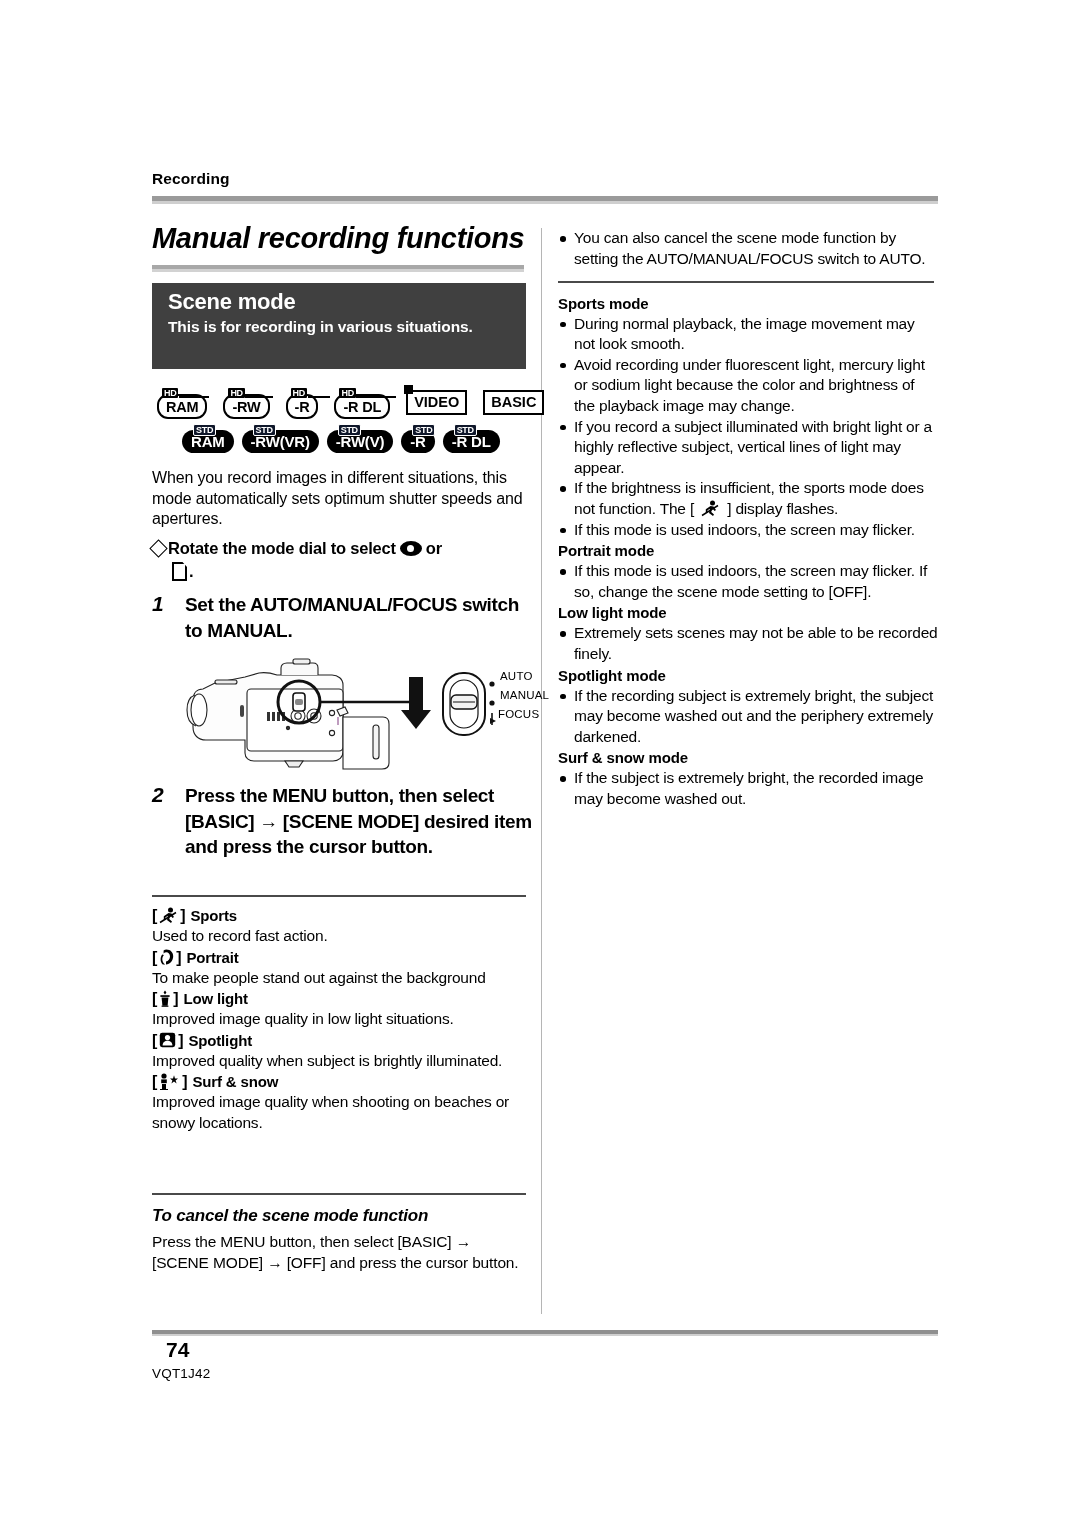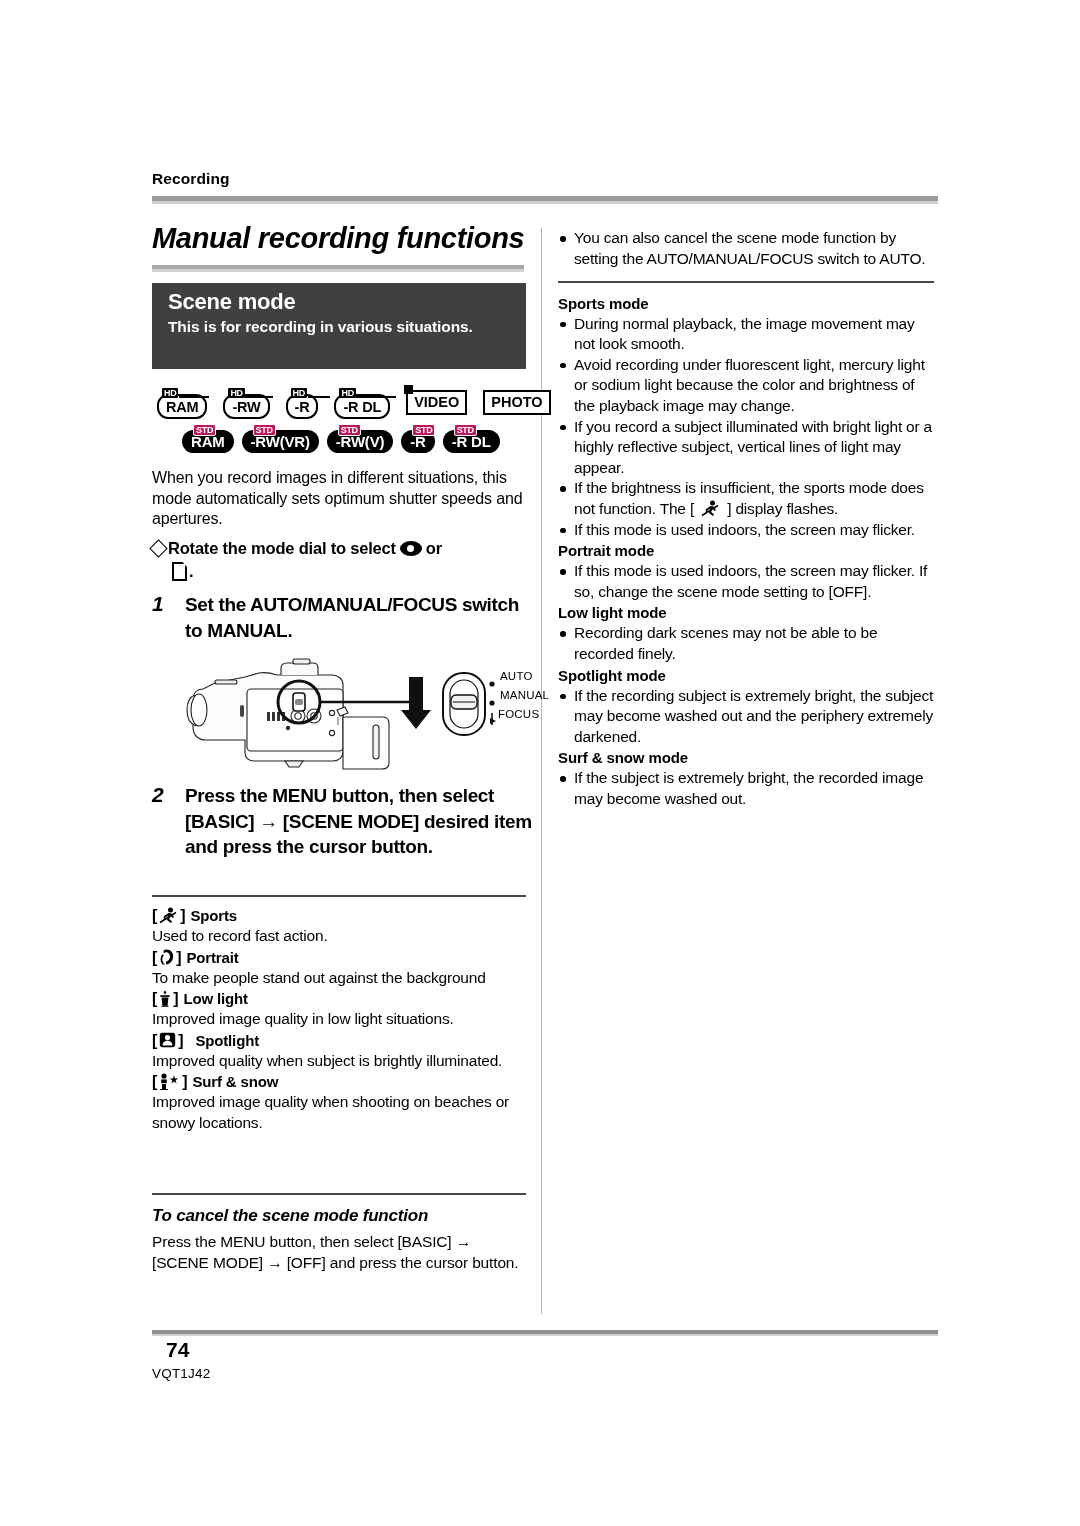--- a/index.html
+++ b/index.html
@@ -66,21 +66,21 @@
     white-space:nowrap;
   }
   .hdbadge .tagline {
     position:absolute; left:22px; top:7.5px; height:2.2px; background:#000;
   }
 
   .stdbadge { position:relative; padding-top:9px; }
   .stdbadge .tag {
     position:absolute; left:11px; top:0; z-index:2;
     font-size:9px; font-weight:bold; line-height:9px;
-    color:#fff; background:#be185d; padding:1px 2px 0 2px; letter-spacing:-0.3px;
+    color:#fff; background:#0f172a; padding:1px 2px 0 2px; letter-spacing:-0.3px;
     border:1.5px solid #fff; border-radius:2px;
   }
   .stdbadge .pill {
     background:#000; color:#fff; border-radius:12px;
     font-size:15px; font-weight:bold; line-height:16px;
     padding:3px 9px; letter-spacing:-0.2px; white-space:nowrap;
   }
 
   .sqbadge {
     border:2.2px solid #000; background:#fff;
@@ -200,21 +200,21 @@
         <span class="tag">HD</span>
         <span class="tagline" style="width:22px"></span>
         <span class="pill">-R</span>
       </div>
       <div class="hdbadge">
         <span class="tag">HD</span>
         <span class="tagline" style="width:40px"></span>
         <span class="pill">-R DL</span>
       </div>
       <div class="sqbadge video">VIDEO</div>
-      <div class="sqbadge">PHOTO</div>
+      <div class="sqbadge">BASIC</div>
     </div>
 
     <div class="badge-row r2">
       <div class="stdbadge">
         <span class="tag">STD</span>
         <span class="pill">RAM</span>
       </div>
       <div class="stdbadge">
         <span class="tag">STD</span>
         <span class="pill">-RW(VR)</span>
@@ -373,21 +373,21 @@
       <div class="mode-h">
         <span class="br">[</span>
         <span class="ibox">
           <svg width="17" height="16" viewBox="0 0 17 16">
             <rect x="0.8" y="0.8" width="15.4" height="14.4" rx="2.4" fill="#000"></rect>
             <circle cx="8.5" cy="5.6" r="2.6" fill="#fff"></circle>
             <path d="M3.6 13.6 C3.6 10.3 5.8 8.8 8.5 8.8 C11.2 8.8 13.4 10.3 13.4 13.6 Z" fill="#fff"></path>
           </svg>
         </span>
         <span class="br">]</span>
-        <span style="margin-left:10px">Spotlight</span>
+        <span style="margin-left:3px">Spotlight</span>
       </div>
       <div class="mode-d">Improved quality when subject is brightly illuminated.</div>
     </div>
 
     <div>
       <div class="mode-h">
         <span class="br">[</span>
         <span class="ibox">
           <svg width="21" height="17" viewBox="0 0 21 17" fill="#000">
             <circle cx="5" cy="3" r="2.6"></circle>
@@ -434,21 +434,21 @@
       <div class="bullet">If this mode is used indoors, the screen may flicker.</div>
     </div>
 
     <div>
       <div class="sub-h">Portrait mode</div>
       <div class="bullet">If this mode is used indoors, the screen may flicker. If so, change the scene mode setting to [OFF].</div>
     </div>
 
     <div>
       <div class="sub-h">Low light mode</div>
-      <div class="bullet">Recording dark scenes may not be able to be recorded finely.</div>
+      <div class="bullet">Extremely sets scenes may not be able to be recorded finely.</div>
     </div>
 
     <div>
       <div class="sub-h">Spotlight mode</div>
       <div class="bullet">If the recording subject is extremely bright, the subject may become washed out and the periphery extremely darkened.</div>
     </div>
 
     <div>
       <div class="sub-h">Surf &amp; snow mode</div>
       <div class="bullet">If the subject is extremely bright, the recorded image may become washed out.</div>

